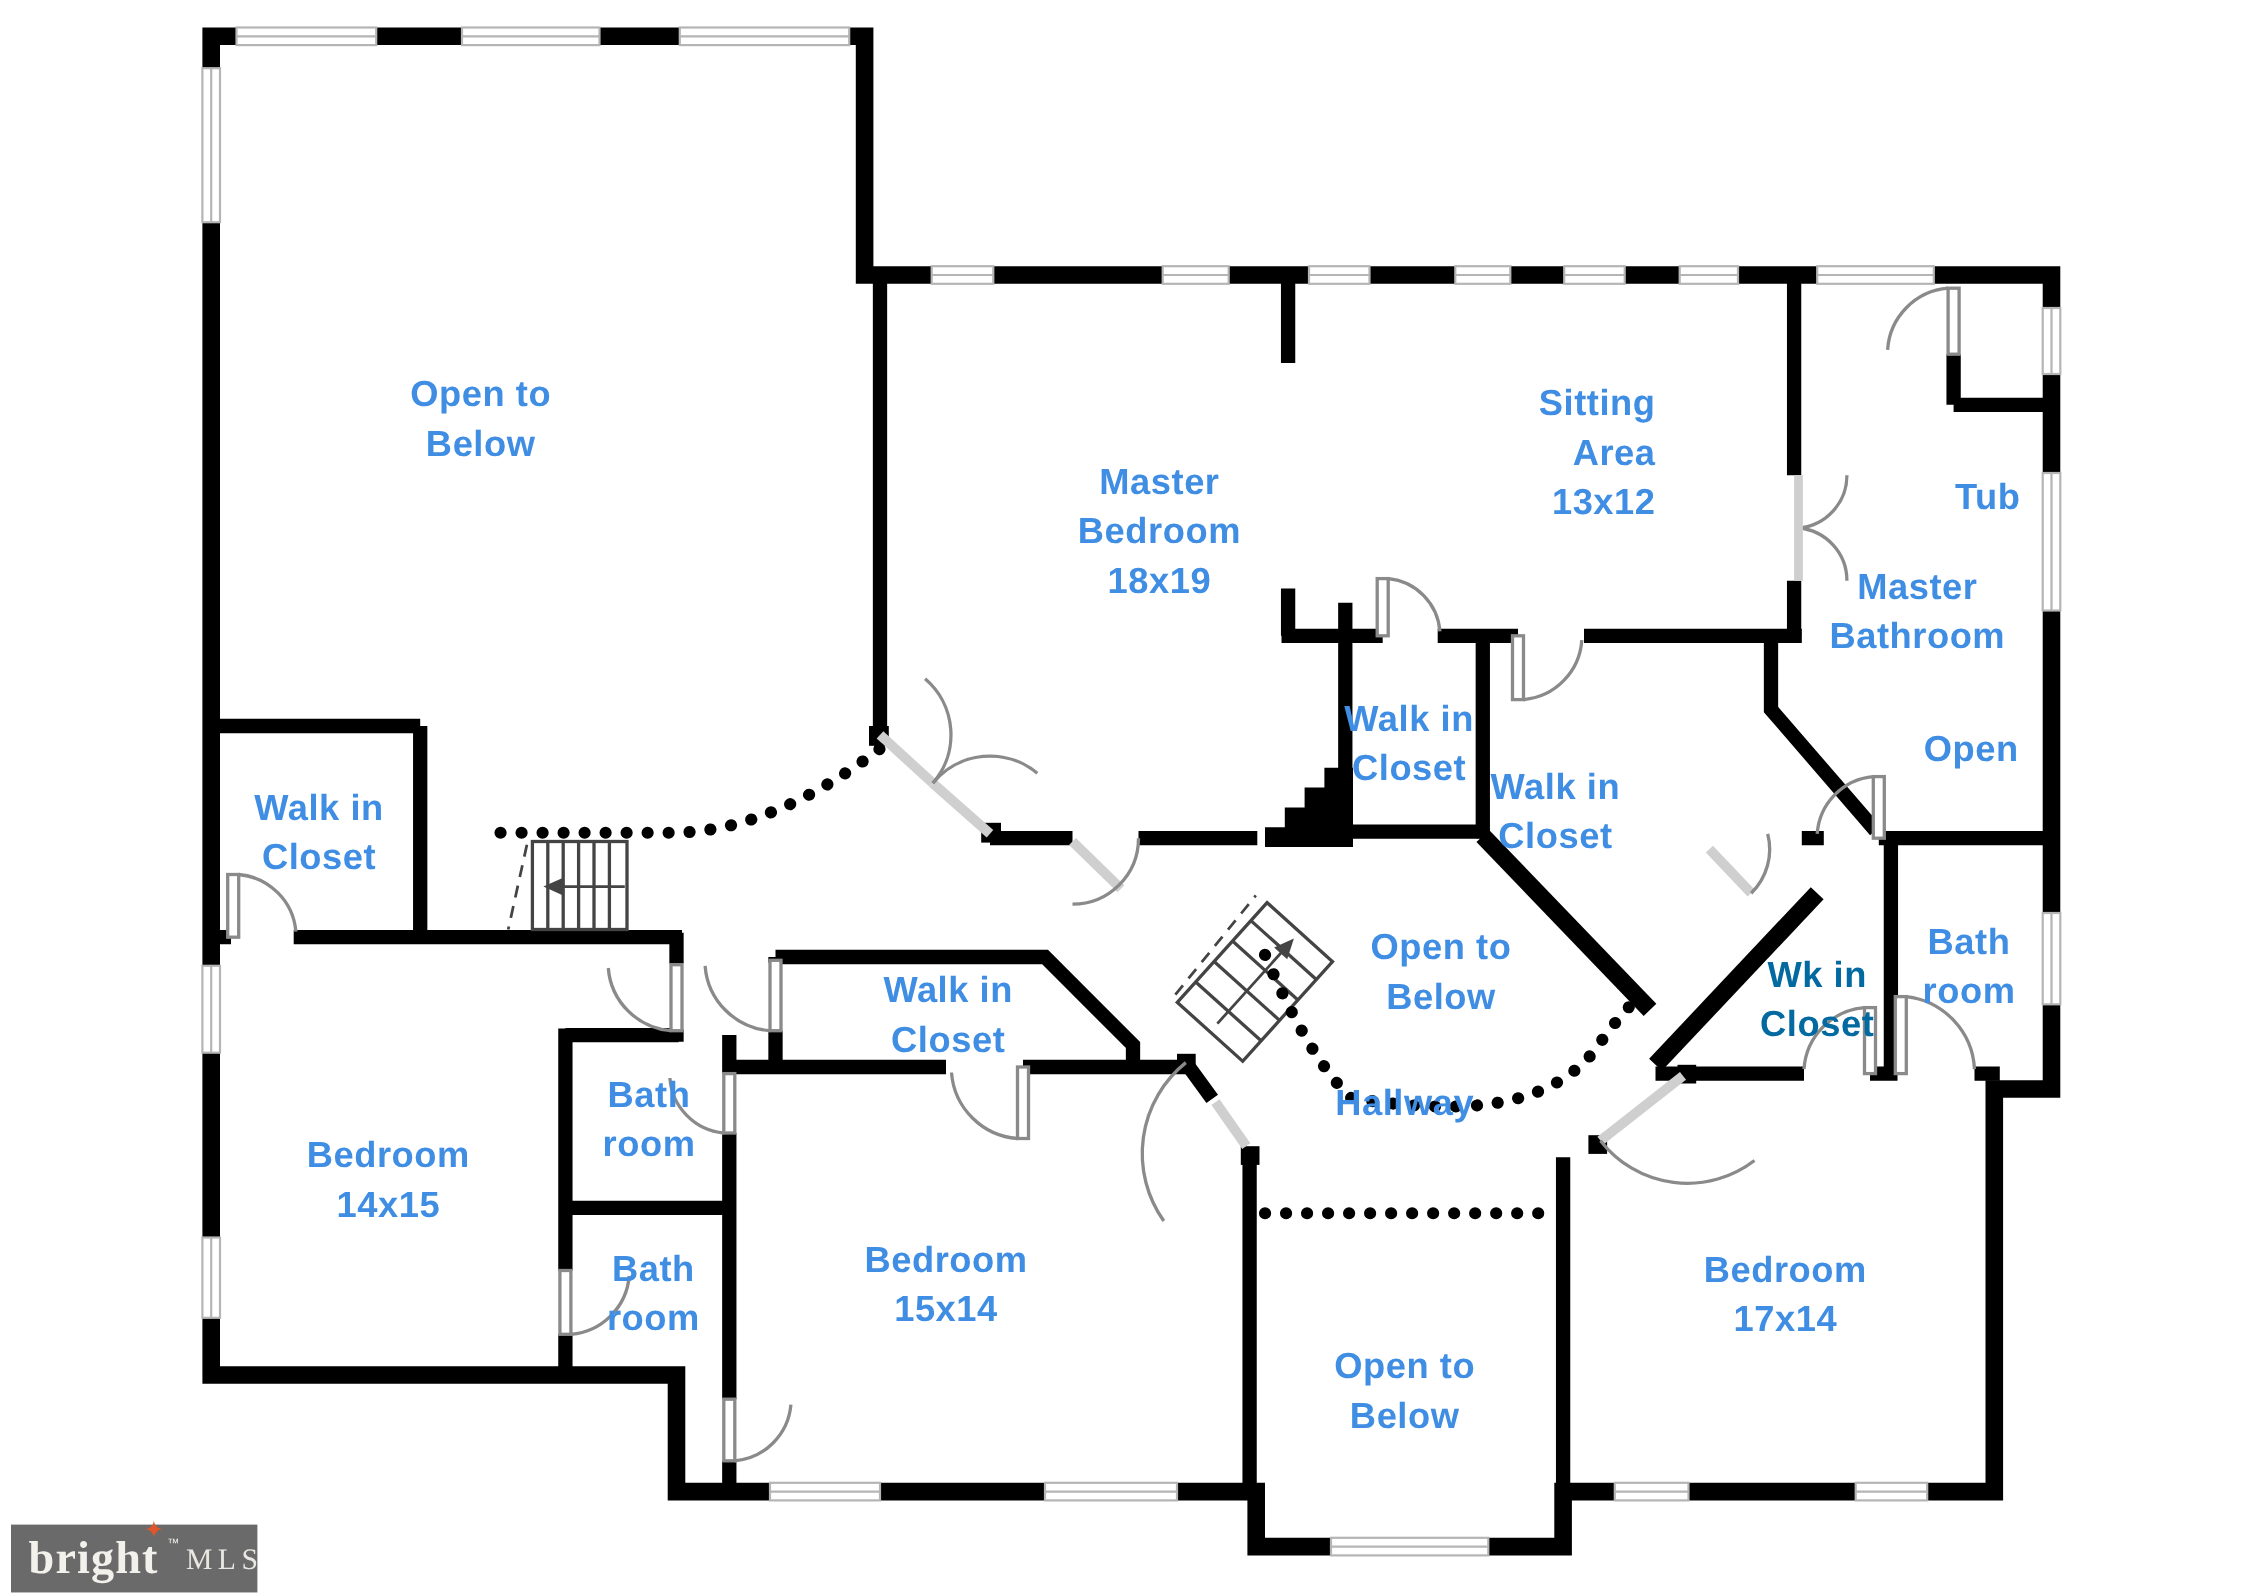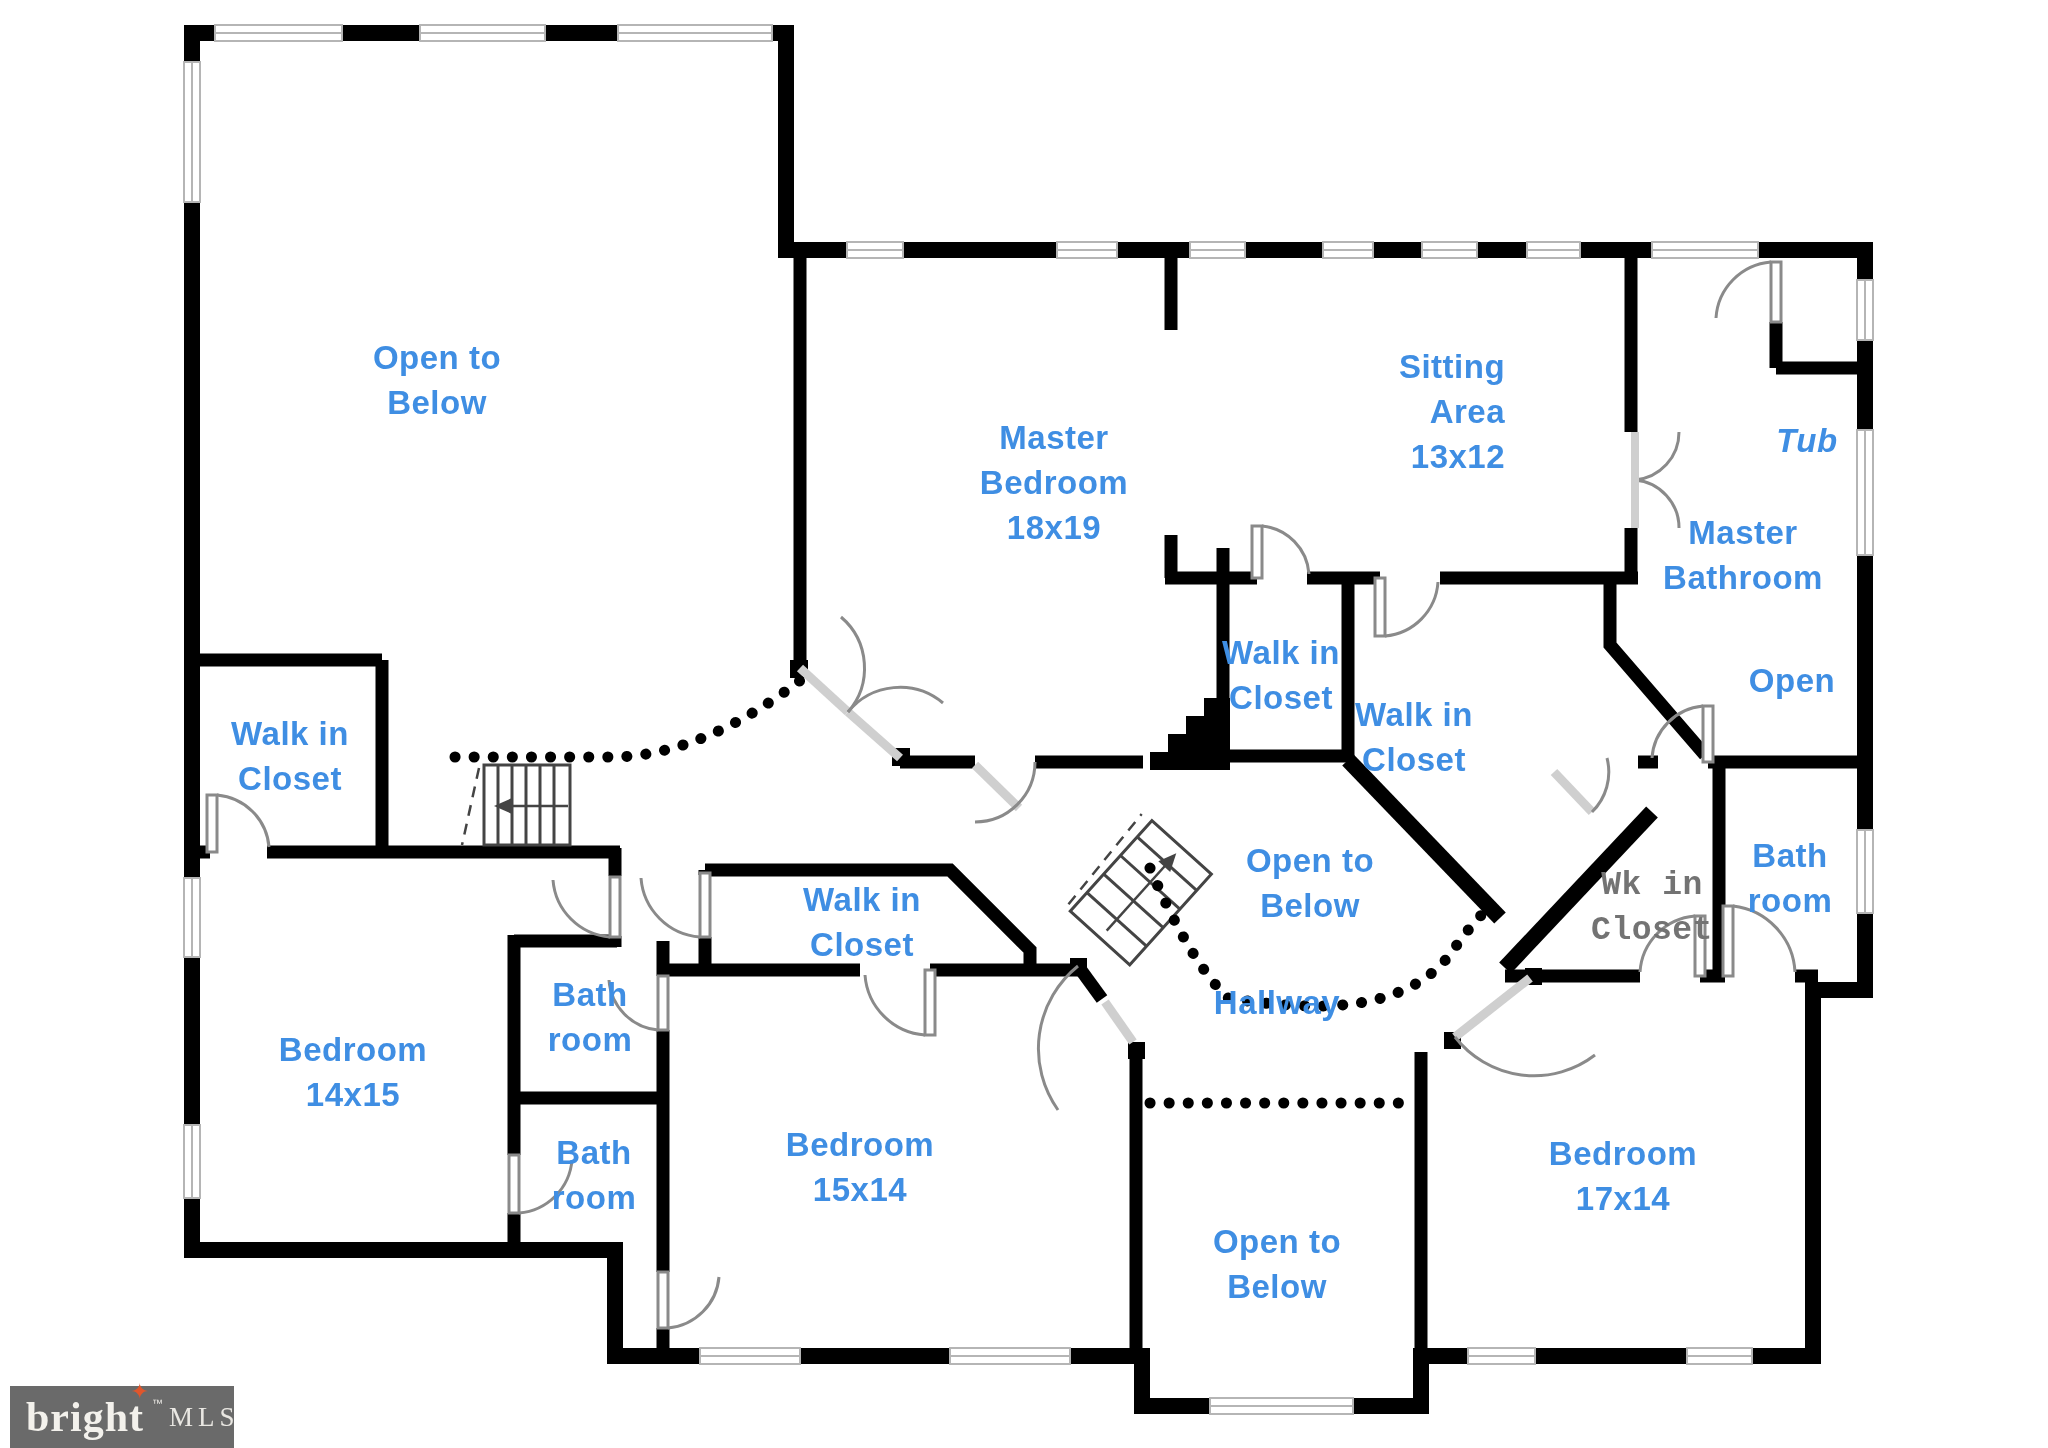--- a/index.html
+++ b/index.html
@@ -243,33 +243,33 @@
 
 <div class="labels" id="labels-layer">
       <div class="room-label" style="left: 437px; top: 381px; color: rgb(63, 142, 227);">Open to
 Below</div>
       <div class="room-label" style="left: 1054px; top: 483px; color: rgb(63, 142, 227);">Master
 Bedroom
 18x19</div>
       <div class="room-label" style="left: 1452px; top: 412px; color: rgb(63, 142, 227); text-align: right;">Sitting
 Area
 13x12</div>
-      <div class="room-label" style="left: 1807px; top: 441px; color: rgb(63, 142, 227); font-style: italic;">Tub</div>
+      <div class="room-label" style="left: 1807px; top: 452px; color: rgb(63, 142, 227);">Tub</div>
       <div class="room-label" style="left: 1743px; top: 556px; color: rgb(63, 142, 227);">Master
 Bathroom</div>
       <div class="room-label" style="left: 1792px; top: 681px; color: rgb(63, 142, 227);">Open</div>
       <div class="room-label" style="left: 1281px; top: 676px; color: rgb(63, 142, 227);">Walk in
 Closet</div>
       <div class="room-label" style="left: 1414px; top: 738px; color: rgb(63, 142, 227);">Walk in
 Closet</div>
       <div class="room-label" style="left: 290px; top: 757px; color: rgb(63, 142, 227);">Walk in
 Closet</div>
       <div class="room-label" style="left: 862px; top: 923px; color: rgb(63, 142, 227);">Walk in
 Closet</div>
-      <div class="room-label" style="left: 1652px; top: 909px; color: #737373; font-family: Liberation Mono, monospace;">Wk in
+      <div class="room-label" style="left: 1652px; top: 909px; color: #0369a1;">Wk in
 Closet</div>
       <div class="room-label" style="left: 1790px; top: 879px; color: rgb(63, 142, 227);">Bath
 room</div>
       <div class="room-label" style="left: 590px; top: 1018px; color: rgb(63, 142, 227);">Bath
 room</div>
       <div class="room-label" style="left: 594px; top: 1176px; color: rgb(63, 142, 227);">Bath
 room</div>
       <div class="room-label" style="left: 353px; top: 1073px; color: rgb(63, 142, 227);">Bedroom
 14x15</div>
       <div class="room-label" style="left: 860px; top: 1168px; color: rgb(63, 142, 227);">Bedroom

